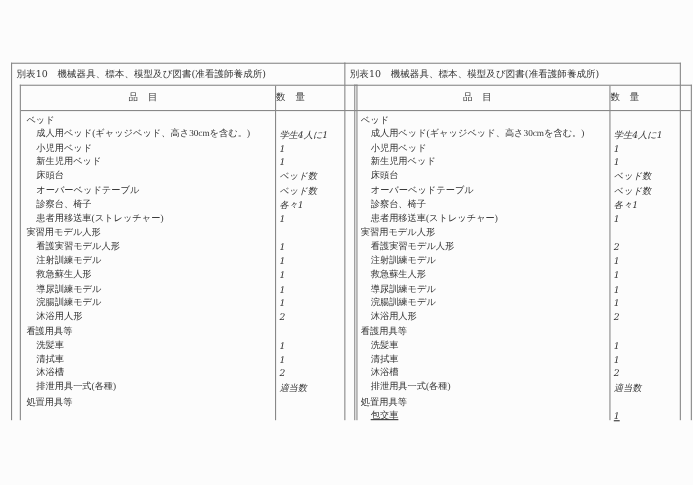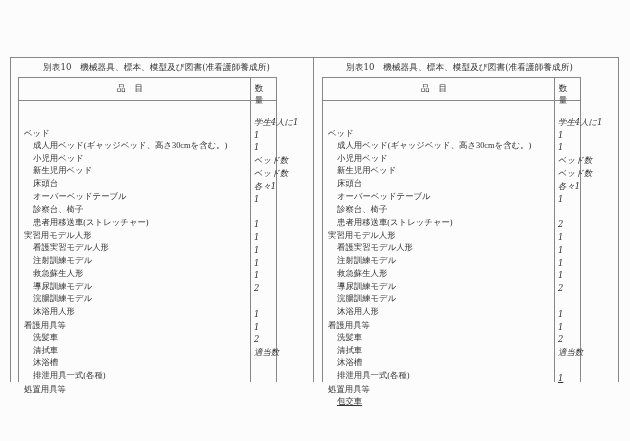--- a/index.html
+++ b/index.html
@@ -25,27 +25,26 @@
   }
   .frame.left { left: 10px; width: 304px; }
   .frame.right { left: 313px; width: 306px; border-right: 1px solid #888; }
   .frame-title {
     position: absolute;
     top: 4px;
     left: 4px;
     font-size: 8.6px;
     white-space: nowrap;
     letter-spacing: 0.1px;
-    margin-left: 28px;
   }
   .tbl {
     position: absolute;
     top: 19px;
     left: 7px;
-    width: 259px;
+    width: 307px;
     bottom: 0;
     border-left: 1px solid #888;
     border-right: 1px solid #888;
     border-top: 1px solid #888;
     box-sizing: border-box;
   }
   .frame.right .tbl { left: 8px; }
   .hdr {
     position: absolute;
     top: 0;
@@ -69,42 +68,40 @@
     top: 5px;
     text-align: center;
     font-size: 8.6px;
     letter-spacing: 9px;
   }
   .hdr-qty {
     position: absolute;
     left: 232px;
     right: 0;
     top: 5px;
-    text-align: center;
     font-size: 8.6px;
     letter-spacing: 9px;
     font-family: Liberation Serif, serif;
   }
   .rows {
     position: absolute;
     top: 25px;
     left: 0;
     right: 0;
   }
   .row {
     position: relative;
     height: 12.8px;
     font-size: 8.4px;
     line-height: 12.8px;
     white-space: nowrap;
   }
   .row .name {
     position: absolute;
     left: 5px;
-    margin-top: 24px;
   }
   .row.sub .name { left: 14px; font-family: Liberation Serif, serif; }
   .row .qty {
     position: absolute;
     left: 235px;
     font-style: italic;
   }
   .row.underline .name, .row.underline .qty {
     text-decoration: underline;
   }

